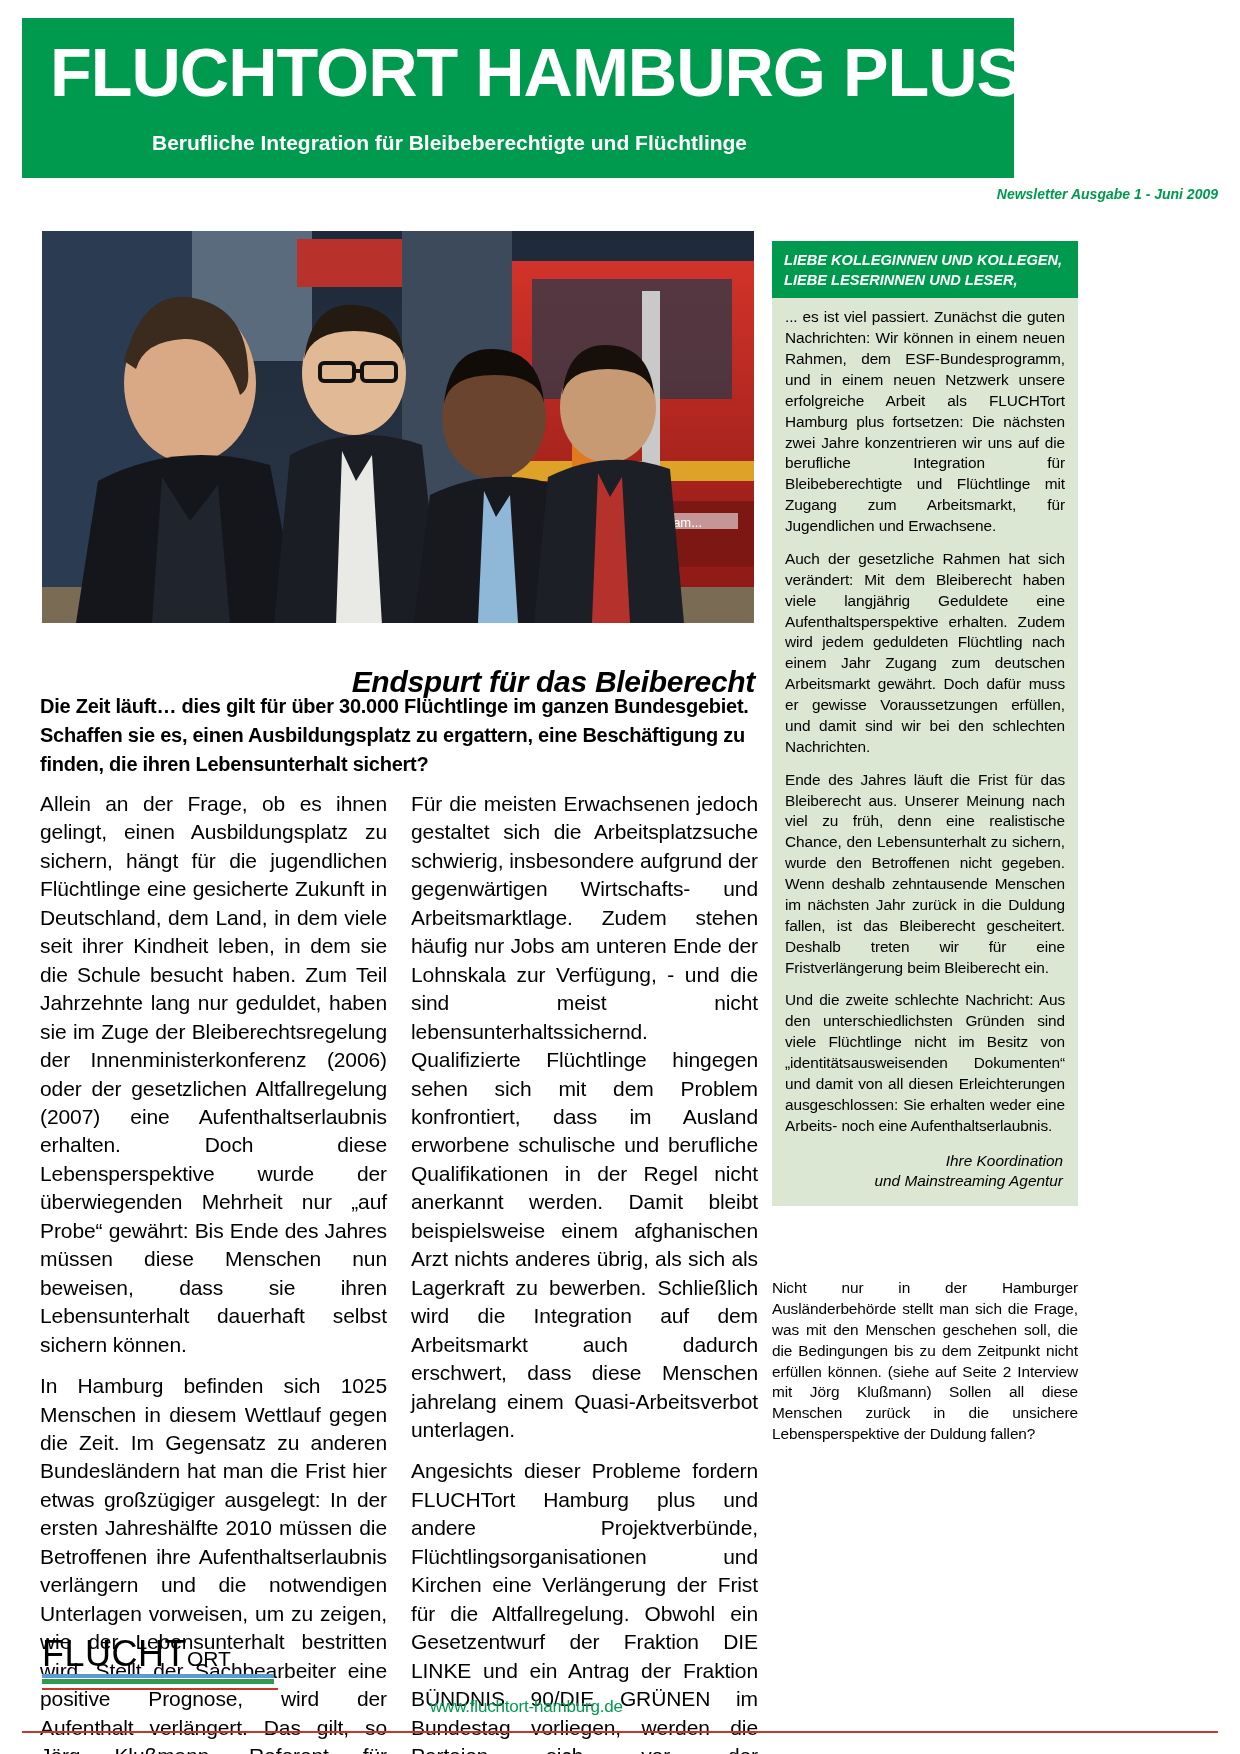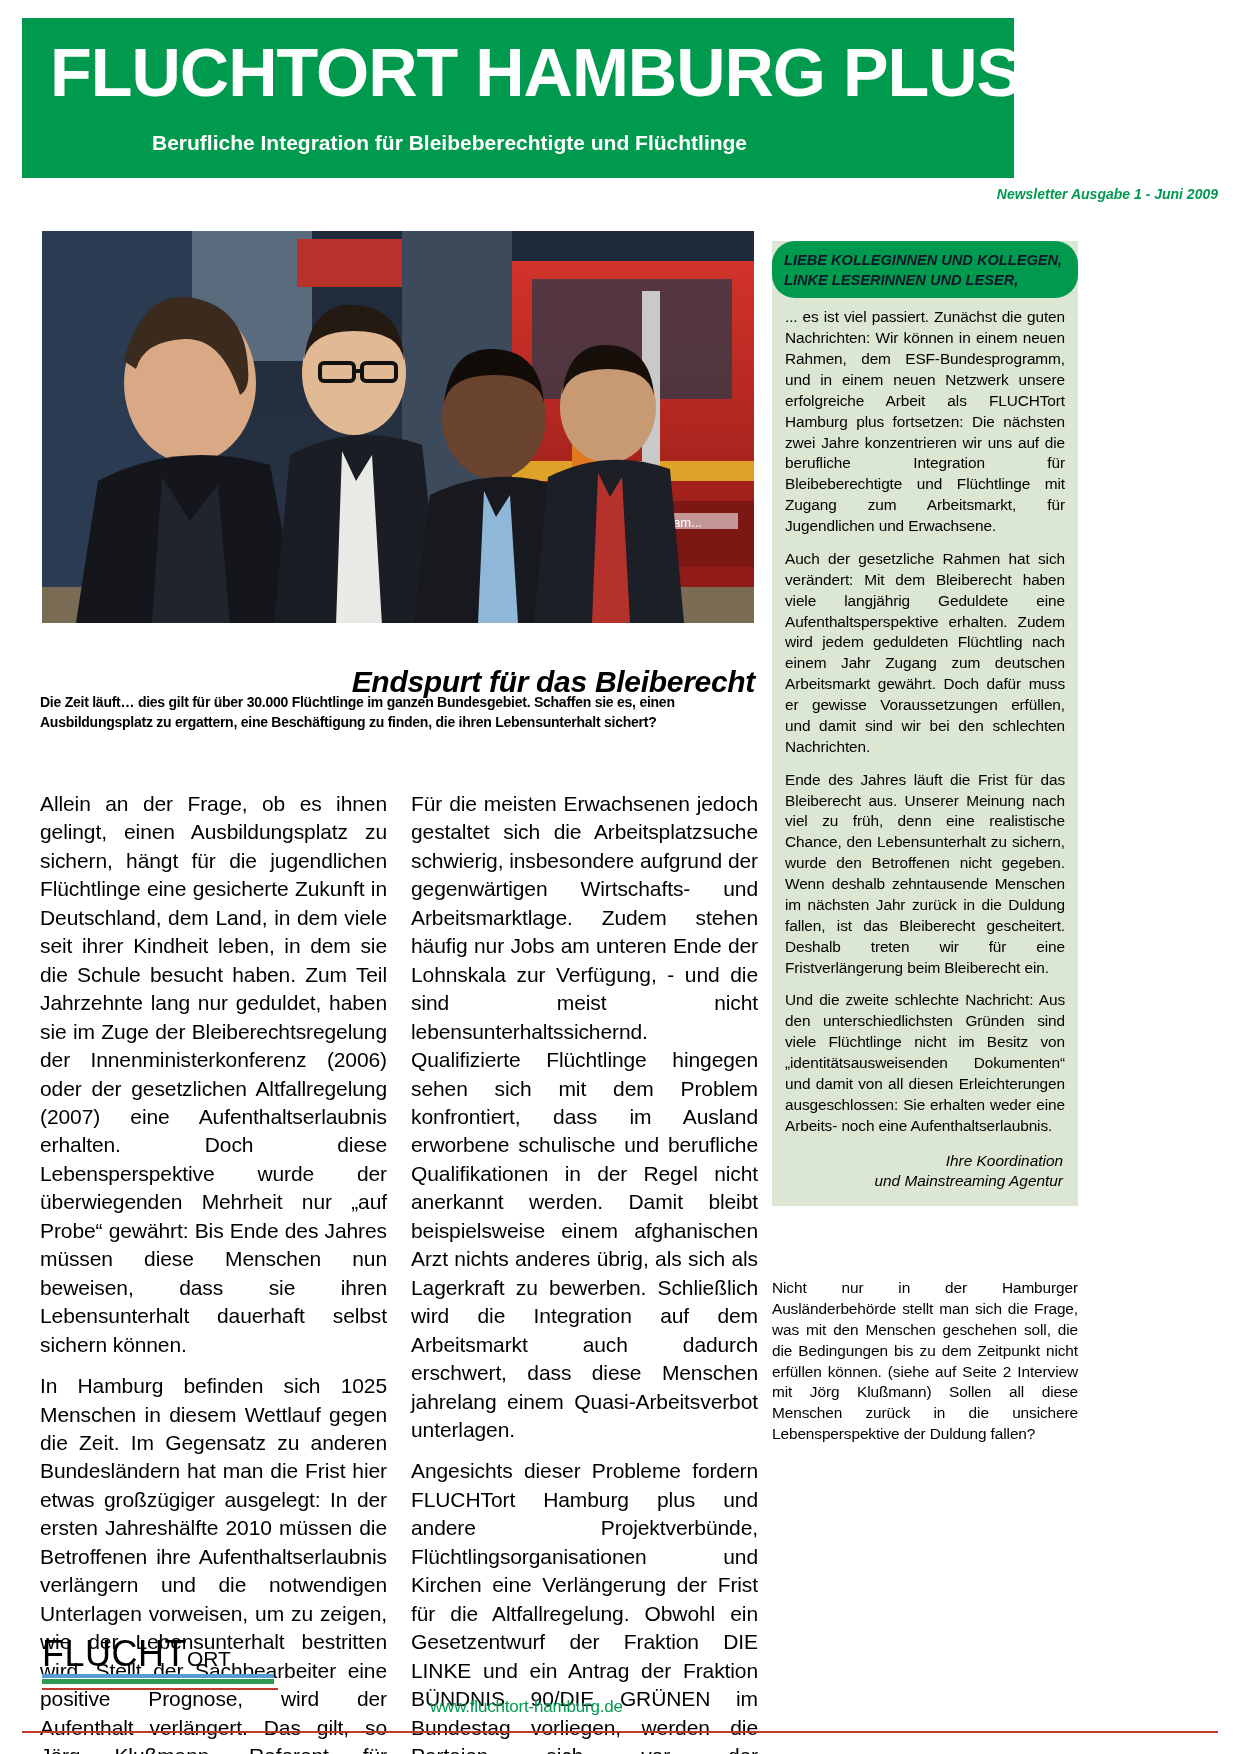--- a/index.html
+++ b/index.html
@@ -71,21 +71,21 @@
     font-size: 30px;
     font-weight: bold;
     font-style: italic;
     letter-spacing: -0.3px;
     text-align: right;
   }
   .article-lead {
     position: absolute;
     left: 40px; top: 692px;
     width: 718px;
-    font-size: 14px;
+    font-size: 20px;
     font-weight: bold;
     line-height: 1.44;
     letter-spacing: -0.25px;
   }
 
   .cols {
     position: absolute;
     left: 40px; top: 790px;
     width: 718px;
     display: flex;
@@ -105,27 +105,26 @@
   
   .side-box {
     position: absolute;
     left: 772px; top: 241px;
     width: 306px;
     background: #DCE7D3;
     padding-bottom: 10px;
   }
   .side-head {
     background: #009A4E;
-    color: #0f172a;
+    color: #ffffff;
     font-size: 14.6px;
     font-style: italic;
     font-weight: bold;
     line-height: 1.38;
     padding: 9px 12px 8px 12px;
-    border-radius: 23px;
   }
   .side-head div { white-space: nowrap; }
   .side-body {
     padding: 9px 13px 4px 13px;
   }
   .side-body p {
     margin: 0;
     font-size: 15.4px;
     line-height: 1.355;
     text-align: justify;
@@ -273,21 +272,21 @@
   </div>
   <div class="col">
     <p>Für die meisten Erwachsenen jedoch gestaltet sich die Arbeitsplatzsuche schwierig, insbesondere aufgrund der gegenwärtigen Wirtschafts- und Arbeitsmarktlage. Zudem stehen häufig nur Jobs am unteren Ende der Lohnskala zur Verfügung, - und die sind meist nicht lebensunterhaltssichernd. Qualifizierte Flüchtlinge hingegen sehen sich mit dem Problem konfrontiert, dass im Ausland erworbene schulische und berufliche Qualifikationen in der Regel nicht anerkannt werden. Damit bleibt beispielsweise einem afghanischen Arzt nichts anderes übrig, als sich als Lagerkraft zu bewerben. Schließlich wird die Integration auf dem Arbeitsmarkt auch dadurch erschwert, dass diese Menschen jahrelang einem Quasi-Arbeitsverbot unterlagen.</p>
     <p>Angesichts dieser Probleme fordern FLUCHTort Hamburg plus und andere Projektverbünde, Flüchtlingsorganisationen und Kirchen eine Verlängerung der Frist für die Altfallregelung. Obwohl ein Gesetzentwurf der Fraktion DIE LINKE und ein Antrag der Fraktion BÜNDNIS 90/DIE GRÜNEN im Bundestag vorliegen, werden die Parteien sich vor der Bundestagswahl im September über dieses umstrittene Thema vermutlich nicht mehr einigen. Damit bleibt die für über 30.000 Menschen lebenswichtige Entscheidung auf der Strecke, denn in den meisten Bundesländern läuft die Frist bereits am 31.12.2009 aus.</p>
   </div>
 </div>
 
 <aside class="side-box">
   <div class="side-head">
     <div>LIEBE KOLLEGINNEN UND KOLLEGEN,</div>
-    <div>LINKE LESERINNEN UND LESER,</div>
+    <div>LIEBE LESERINNEN UND LESER,</div>
   </div>
   <div class="side-body">
     <p>... es ist viel passiert. Zunächst die guten Nachrichten: Wir können in einem neuen Rahmen, dem ESF-Bundesprogramm, und in einem neuen Netzwerk unsere erfolgreiche Arbeit als FLUCHTort Hamburg plus fortsetzen: Die nächsten zwei Jahre konzentrieren wir uns auf die berufliche Integration für Bleibeberechtigte und Flüchtlinge mit Zugang zum Arbeitsmarkt, für Jugendlichen und Erwachsene.</p>
     <p>Auch der gesetzliche Rahmen hat sich verändert: Mit dem Bleiberecht haben viele langjährig Geduldete eine Aufenthaltsperspektive erhalten. Zudem wird jedem geduldeten Flüchtling nach einem Jahr Zugang zum deutschen Arbeitsmarkt gewährt. Doch dafür muss er gewisse Voraussetzungen erfüllen, und damit sind wir bei den schlechten Nachrichten.</p>
     <p>Ende des Jahres läuft die Frist für das Bleiberecht aus. Unserer Meinung nach viel zu früh, denn eine realistische Chance, den Lebensunterhalt zu sichern, wurde den Betroffenen nicht gegeben. Wenn deshalb zehntausende Menschen im nächsten Jahr zurück in die Duldung fallen, ist das Bleiberecht gescheitert. Deshalb treten wir für eine Fristverlängerung beim Bleiberecht ein.</p>
     <p>Und die zweite schlechte Nachricht: Aus den unterschiedlichsten Gründen sind viele Flüchtlinge nicht im Besitz von „identitätsausweisenden Dokumenten“ und damit von all diesen Erleichterungen ausgeschlossen: Sie erhalten weder eine Arbeits- noch eine Aufenthaltserlaubnis.</p>
     <div class="side-sign">
       <div>Ihre Koordination</div>
       <div>und Mainstreaming Agentur</div>
     </div>

